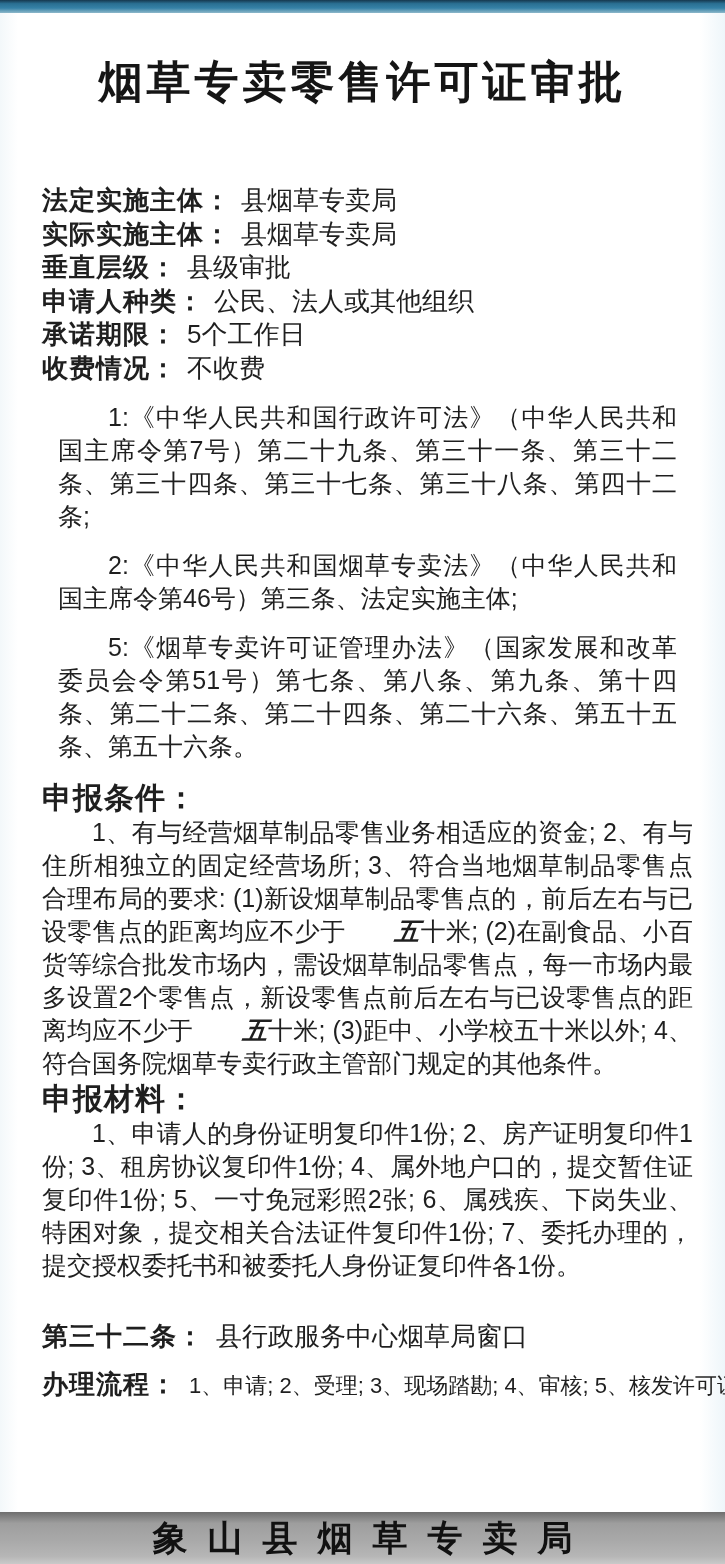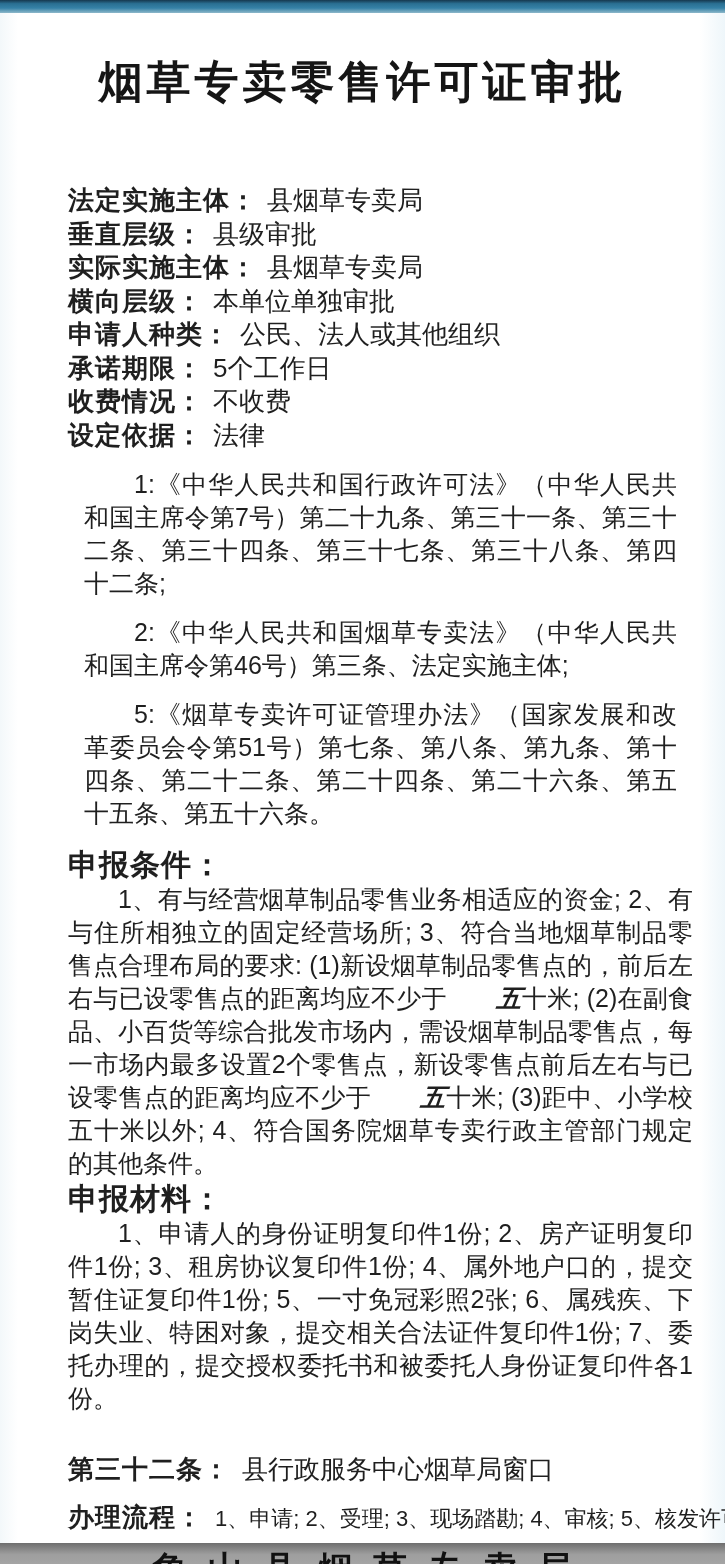--- a/index.html
+++ b/index.html
@@ -31,21 +31,21 @@
   }
   .page-title {
     margin-top: 40px;
     text-align: center;
     font-size: 44px;
     font-weight: 700;
     letter-spacing: 4px;
     color: #151515;
   }
   .content {
-    padding: 0 32px 0 68px;
+    padding: 0 32px 0 42px;
     flex: 0 0 auto;
   }
   .fields-list { margin-top: 72px; }
   .field-row {
     font-size: 26px;
     line-height: 33.5px;
     white-space: nowrap;
   }
   .field-label { font-weight: 700; letter-spacing: 1px; }
   .field-value { font-weight: 400; padding-left: 10px; }
@@ -104,39 +104,33 @@
 
   <h1 class="page-title">烟草专卖零售许可证审批</h1>
 
   <div class="content">
 
     <div class="fields-list">
       <div class="field-row">
         <span class="field-label">法定实施主体：</span><span class="field-value">县烟草专卖局</span>
       </div>
       <div class="field-row">
-        <span class="field-label">垂直层级：</span><span class="field-value">县级审批</span>
-      </div>
-      <div class="field-row">
         <span class="field-label">实际实施主体：</span><span class="field-value">县烟草专卖局</span>
       </div>
       <div class="field-row">
-        <span class="field-label">横向层级：</span><span class="field-value">本单位单独审批</span>
+        <span class="field-label">垂直层级：</span><span class="field-value">县级审批</span>
       </div>
       <div class="field-row">
         <span class="field-label">申请人种类：</span><span class="field-value">公民、法人或其他组织</span>
       </div>
       <div class="field-row">
         <span class="field-label">承诺期限：</span><span class="field-value">5个工作日</span>
       </div>
       <div class="field-row">
         <span class="field-label">收费情况：</span><span class="field-value">不收费</span>
-      </div>
-      <div class="field-row">
-        <span class="field-label">设定依据：</span><span class="field-value">法律</span>
       </div>
     </div>
 
     <div class="legal-basis">
       <p class="para">1:《中华人民共和国行政许可法》（中华人民共和国主席令第7号）第二十九条、第三十一条、第三十二条、第三十四条、第三十七条、第三十八条、第四十二条;</p>
       <p class="para">2:《中华人民共和国烟草专卖法》（中华人民共和国主席令第46号）第三条、法定实施主体;</p>
       <p class="para">5:《烟草专卖许可证管理办法》（国家发展和改革委员会令第51号）第七条、第八条、第九条、第十四条、第二十二条、第二十四条、第二十六条、第五十五条、第五十六条。</p>
     </div>
 
     <div>

